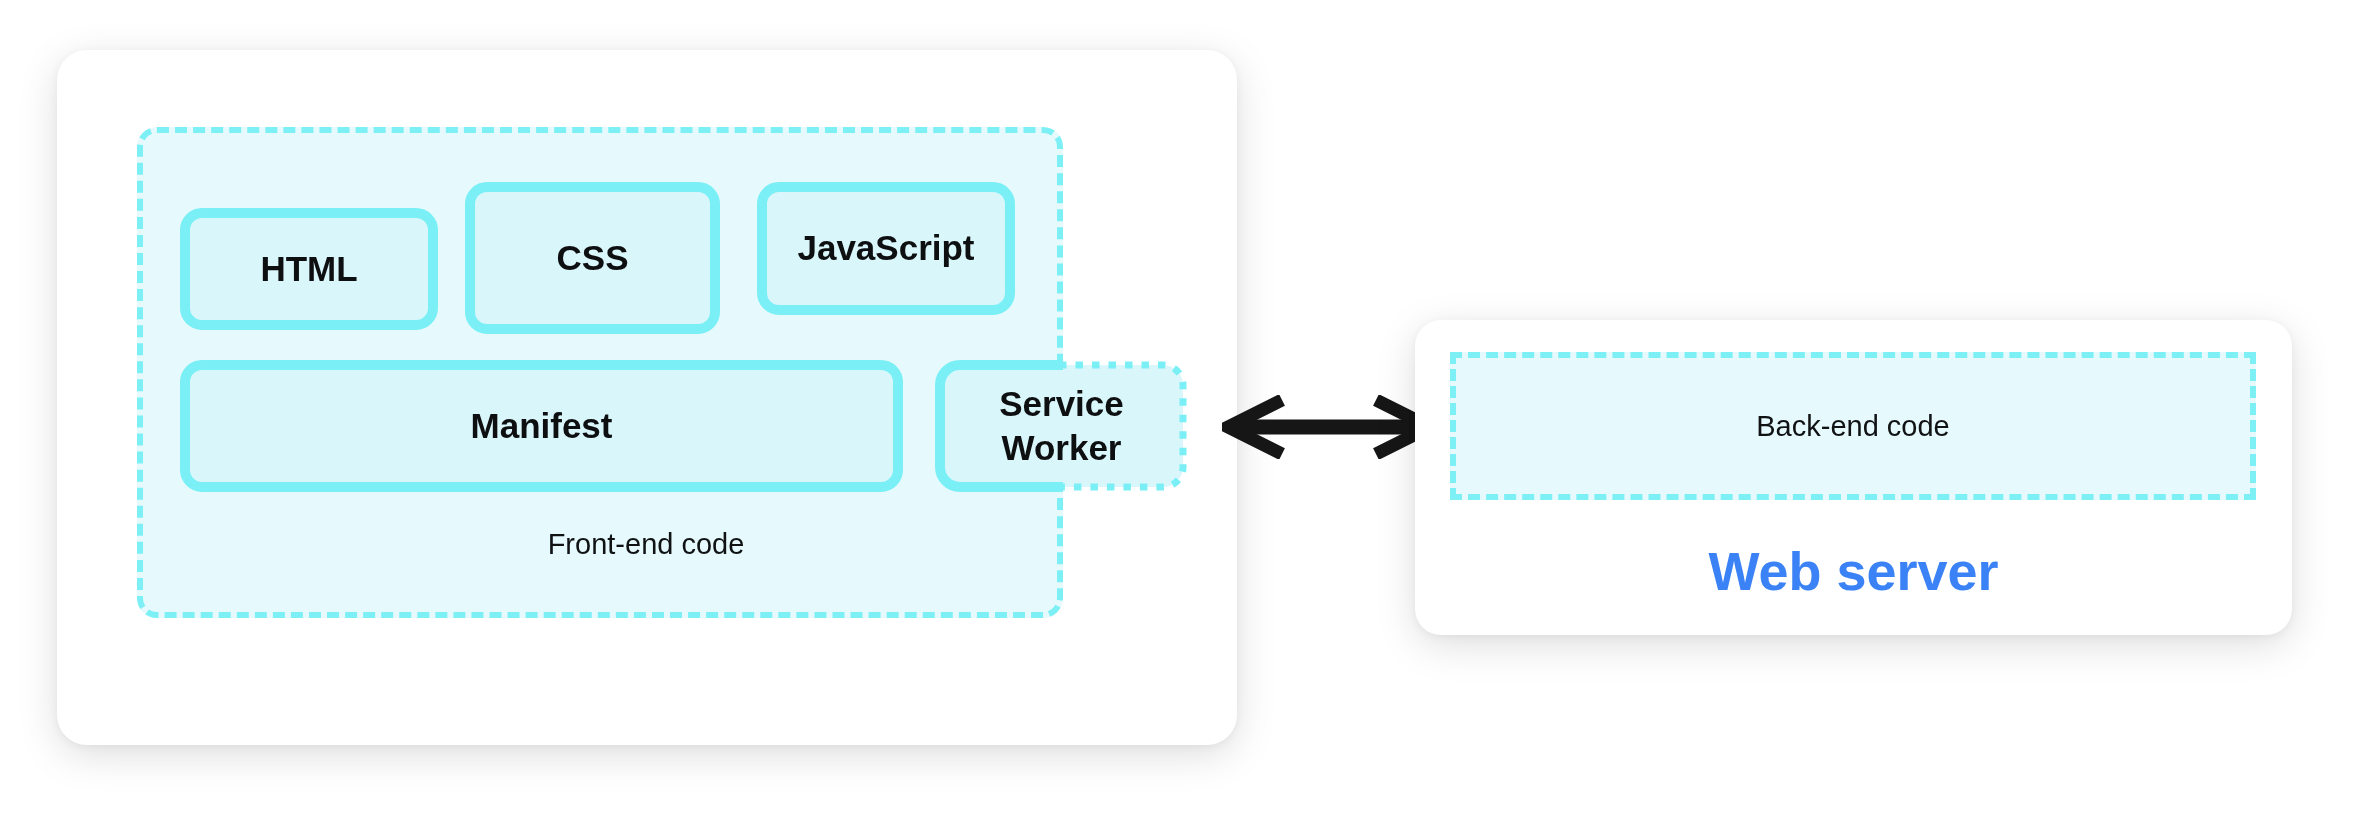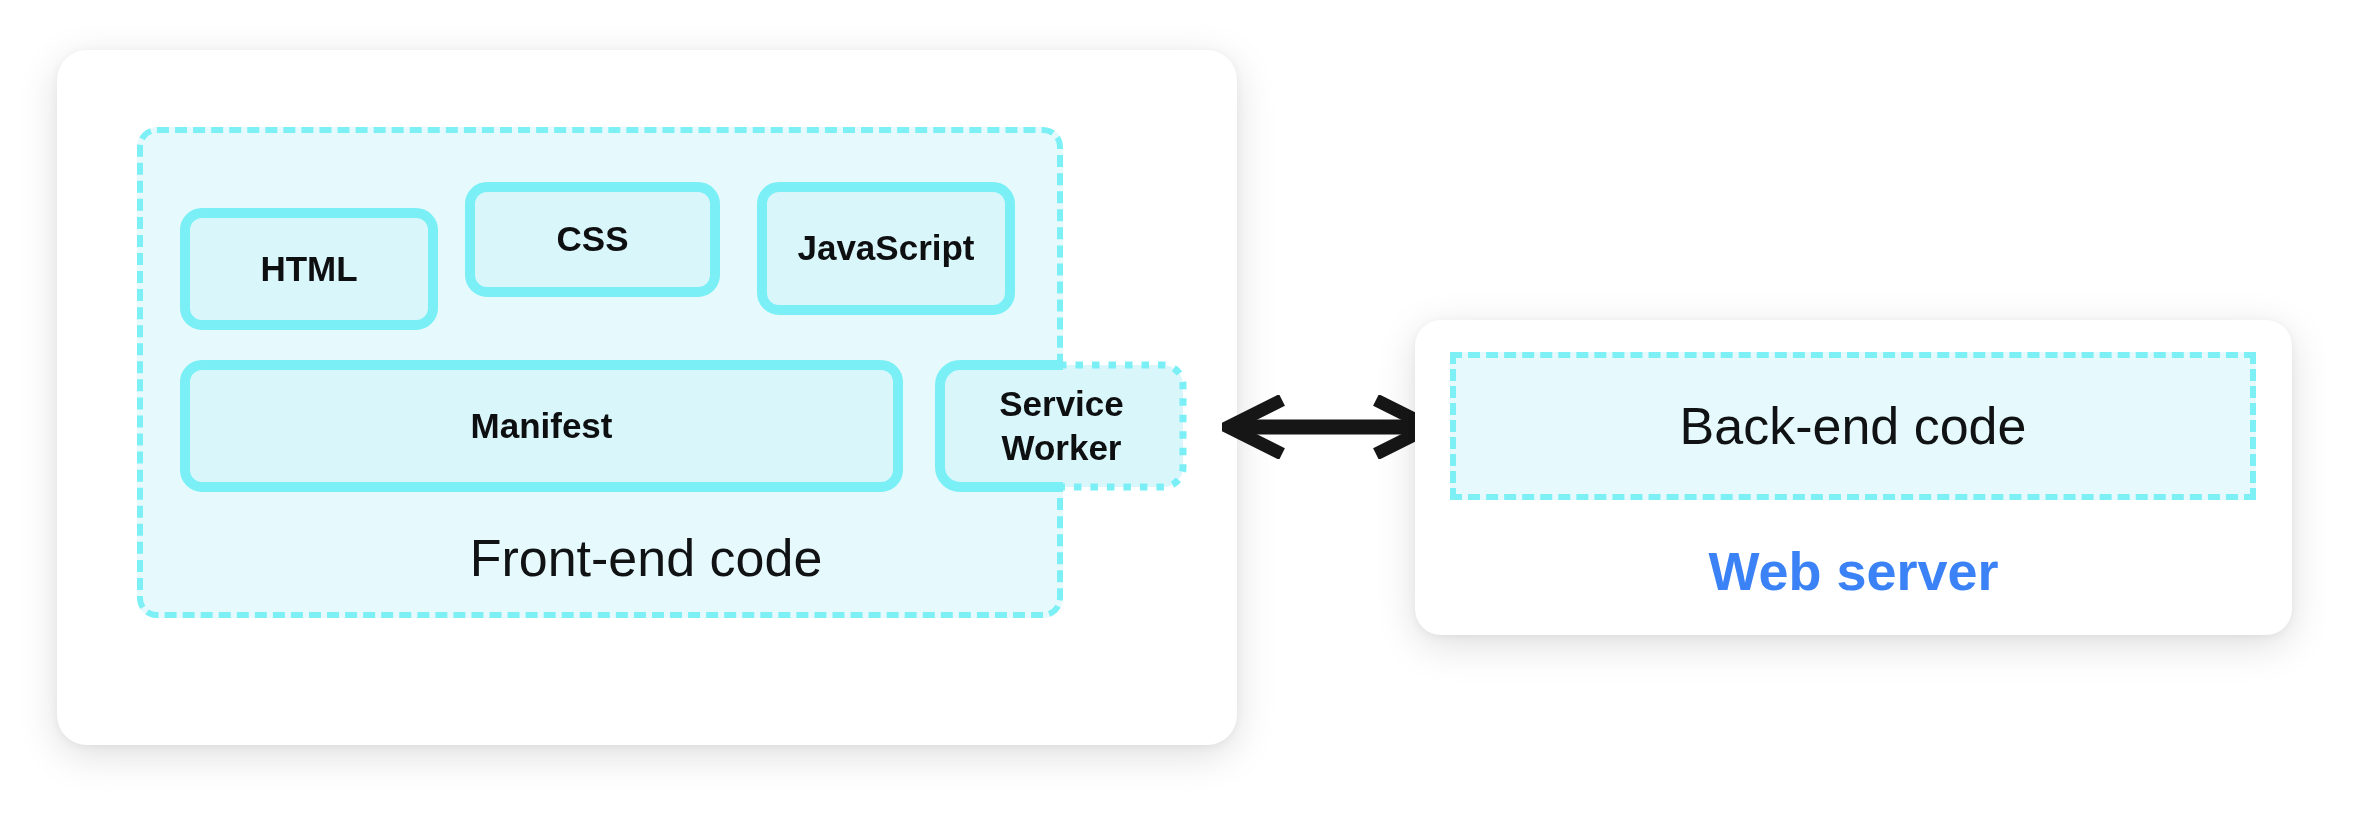--- a/index.html
+++ b/index.html
@@ -34,21 +34,21 @@
     justify-content: center;
   }
   .box-label {
     font-size: 35px;
     font-weight: 700;
     line-height: 1.27;
     text-align: center;
     color: #0e0f10;
   }
   .zone-label {
-    font-size: 52px;
+    font-size: 29px;
     font-weight: 400;
     text-align: center;
     color: #101214;
   }
   .card-title {
     font-size: 54px;
     font-weight: 700;
     text-align: center;
     color: #3b82f6;
   }
@@ -75,21 +75,21 @@
 
 <div class="stage">
 
   <div class="abs card" style="left:57px; top:50px; width:1180px; height:695px;">
 
     <div class="abs dashed-container" style="left:80px; top:77px; width:926px; height:491px;"></div>
 
     <div class="abs solid-box" style="left:123px; top:142px; width:258px; height:122px;margin-top:16px;">
       <span class="box-label">HTML</span>
     </div>
-    <div class="abs solid-box" style="left:408px; top:132px; width:255px; height:115px;">
+    <div class="abs solid-box" style="left:408px; top:132px; width:255px; height:152px;">
       <span class="box-label">CSS</span>
     </div>
     <div class="abs solid-box" style="left:700px; top:132px; width:258px; height:133px;">
       <span class="box-label">JavaScript</span>
     </div>
 
     <div class="abs solid-box" style="left:123px; top:310px; width:723px; height:132px;">
       <span class="box-label">Manifest</span>
     </div>
 

